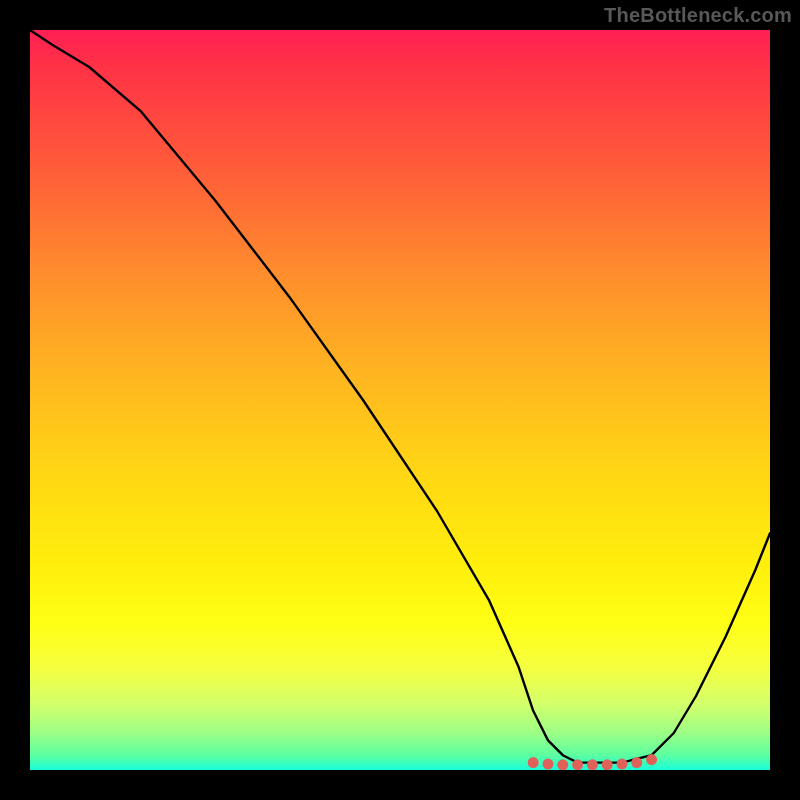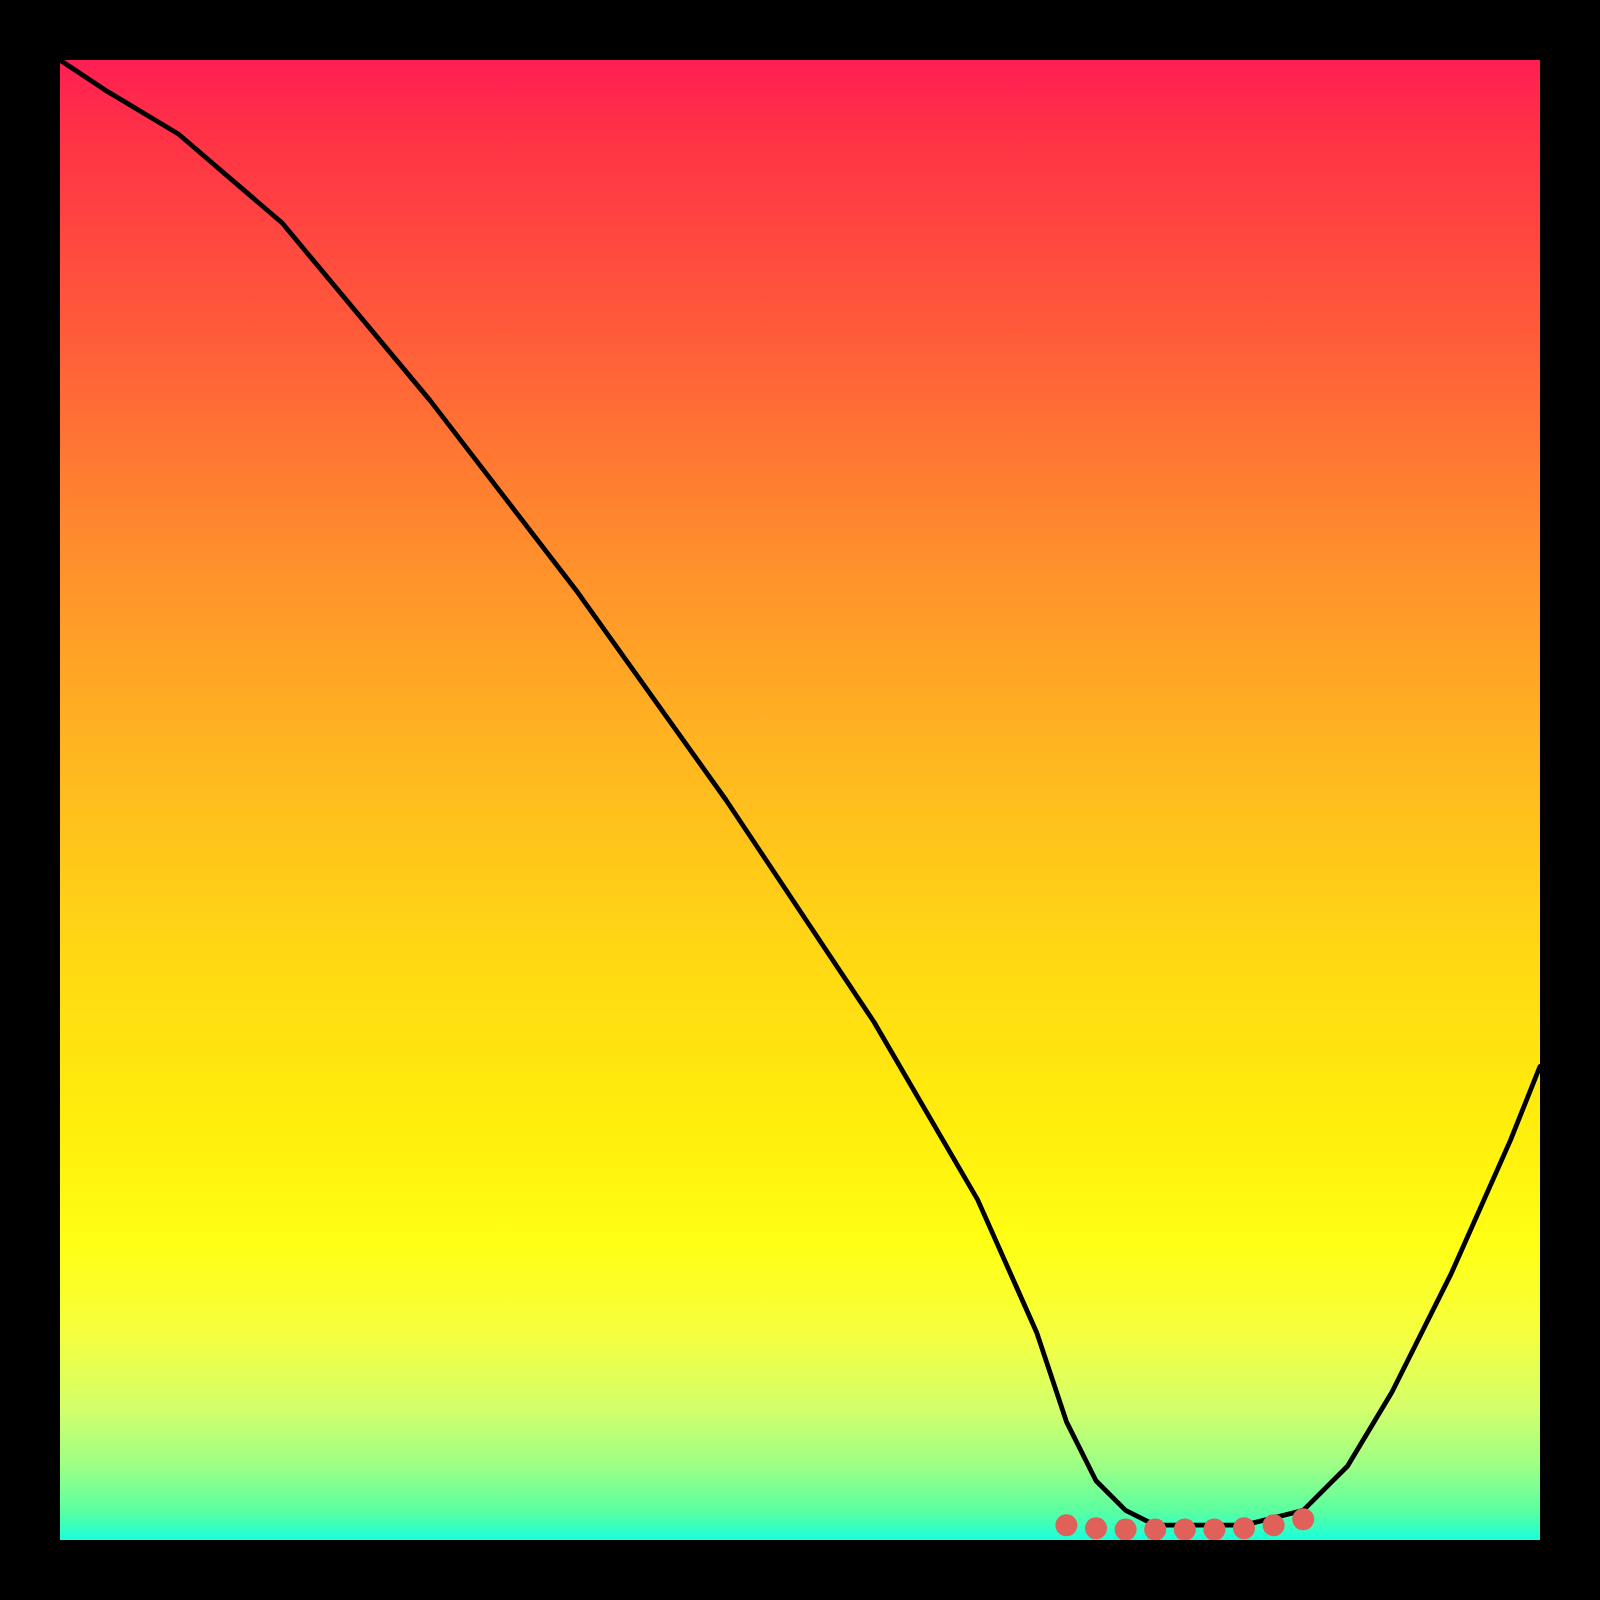--- a/index.html
+++ b/index.html
@@ -56,20 +56,21 @@
     top: 30px;
     width: 740px;
     height: 740px;
     z-index: 2;
   }
 </style>
 </head>
 <body>
 
 <div class="container">
+  <div class="watermark">TheBottleneck.com</div>
   <div class="plot"></div>
   <svg class="overlay" viewBox="0 0 740 740" preserveAspectRatio="none">
     <path id="curve-path" fill="none" stroke="#000" stroke-width="2.4" stroke-linejoin="round" stroke-linecap="round" d="M0.0 0.0 L22.2 14.8 L59.2 37.0 L111.0 81.4 L185.0 170.2 L259.0 266.4 L333.0 370.0 L407.0 481.0 L458.8 569.8 L488.4 636.4 L503.2 680.8 L518.0 710.4 L532.8 725.2 L547.6 732.6 L569.8 732.6 L592.0 732.6 L621.6 725.2 L643.8 703.0 L666.0 666.0 L695.6 606.8 L725.2 540.2 L740.0 503.2"></path>
     <g id="markers">
         <circle cx="503.2" cy="732.6" r="5.5" fill="#e0605a"></circle>
         <circle cx="518.0" cy="734.1" r="5.5" fill="#e0605a"></circle>
         <circle cx="532.8" cy="734.8" r="5.5" fill="#e0605a"></circle>
         <circle cx="547.6" cy="734.8" r="5.5" fill="#e0605a"></circle>
         <circle cx="562.4" cy="734.8" r="5.5" fill="#e0605a"></circle>
         <circle cx="577.2" cy="734.8" r="5.5" fill="#e0605a"></circle>

